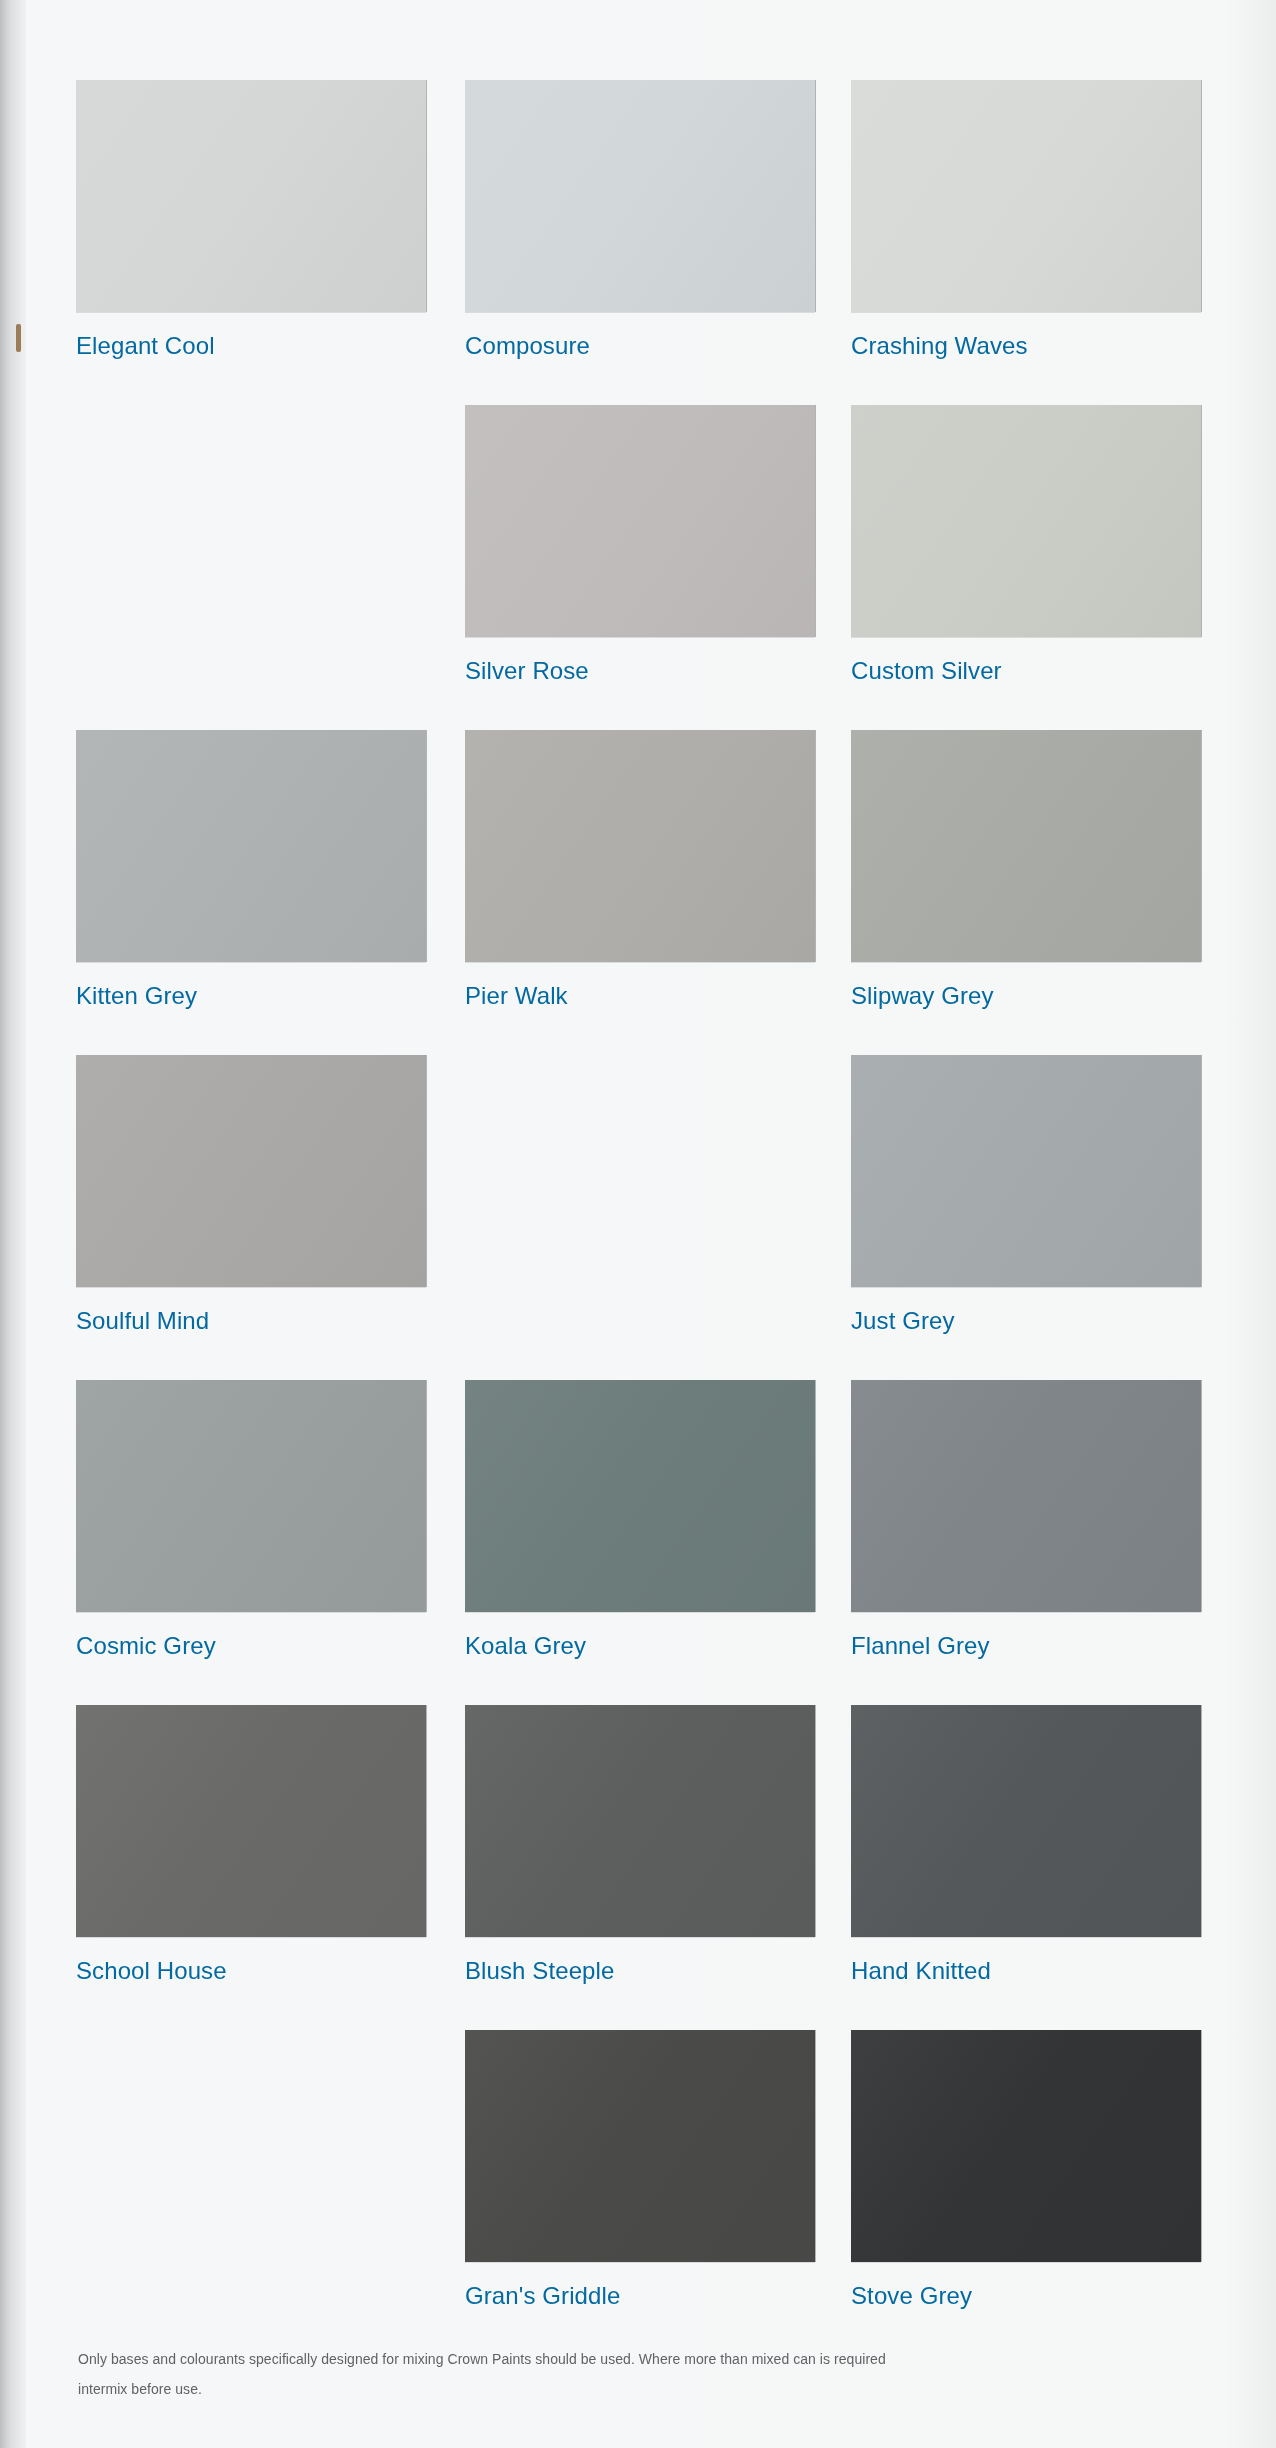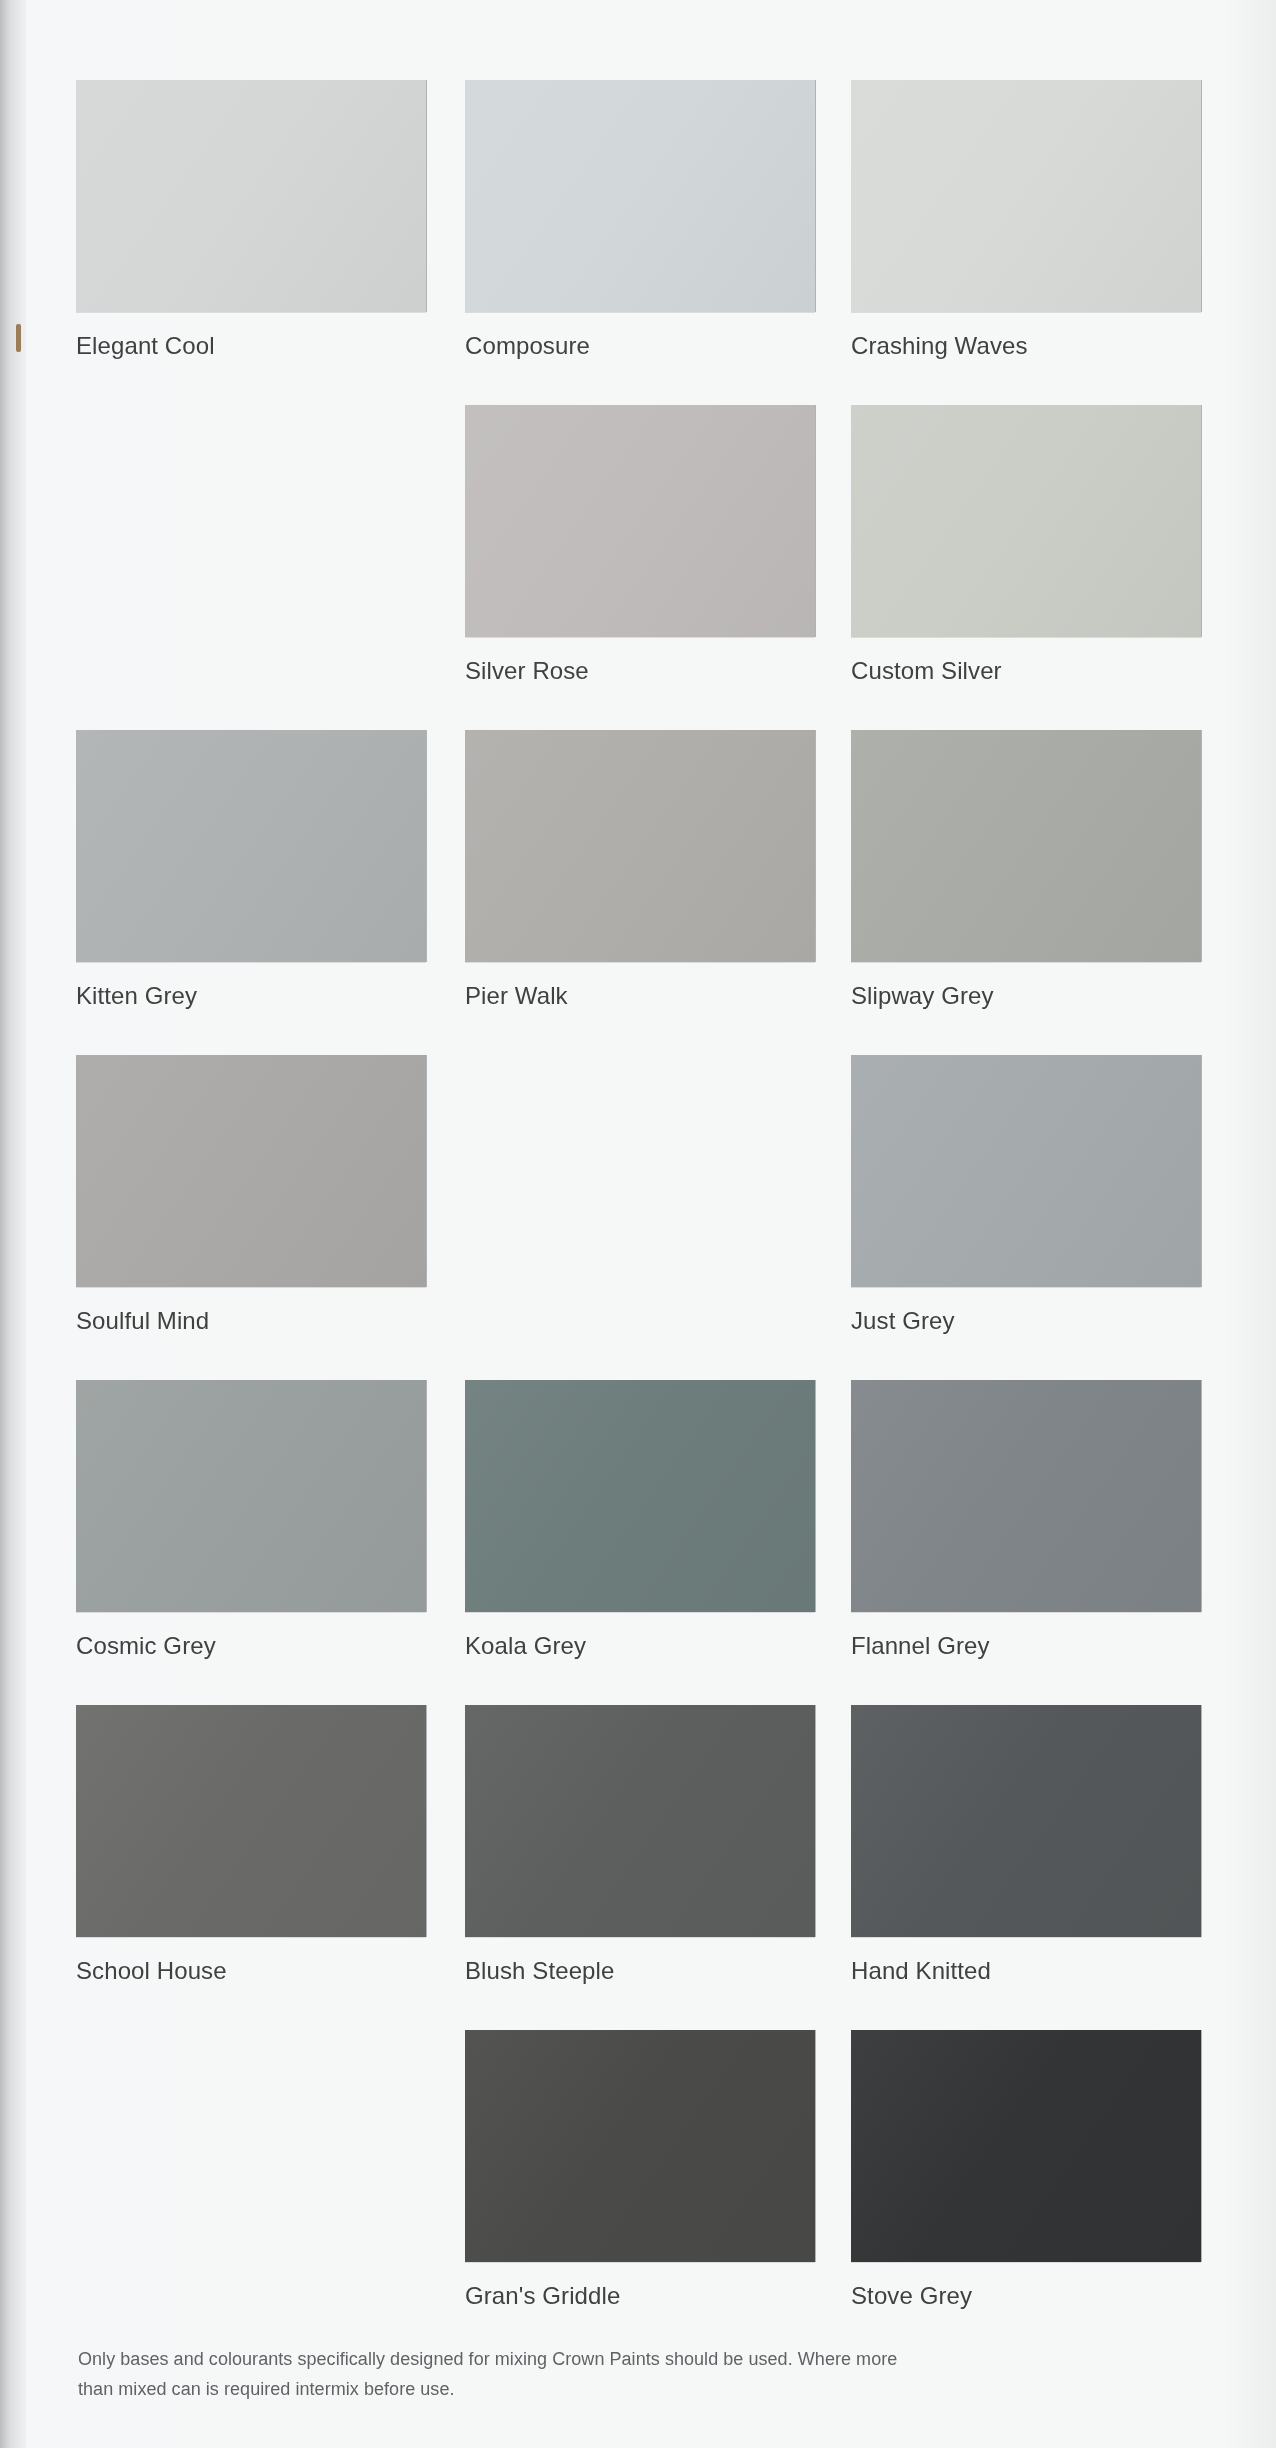--- a/index.html
+++ b/index.html
@@ -82,31 +82,31 @@
     position: absolute;
     inset: 0;
     background: linear-gradient(125deg, rgba(255,255,255,0.055) 0%, rgba(255,255,255,0) 45%, rgba(0,0,0,0.035) 100%);
     pointer-events: none;
   }
   .label {
     margin-top: 20px;
     font-size: 24px;
     line-height: 28px;
     letter-spacing: .1px;
-    color: #404040;
+    color: #0369a1;
     font-family: "Liberation Sans", sans-serif;
     white-space: nowrap;
   }
 
   #footer {
     position: absolute;
     left: 78px;
     top: 2344px;
     width: 820px;
-    font-size: 18px;
+    font-size: 14px;
     line-height: 30px;
     color: #5f6365;
     letter-spacing: .05px;
   }
 </style>
 </head>
 <body>
 
 <div id="page" style="background: rgb(244, 245, 246);">
 

